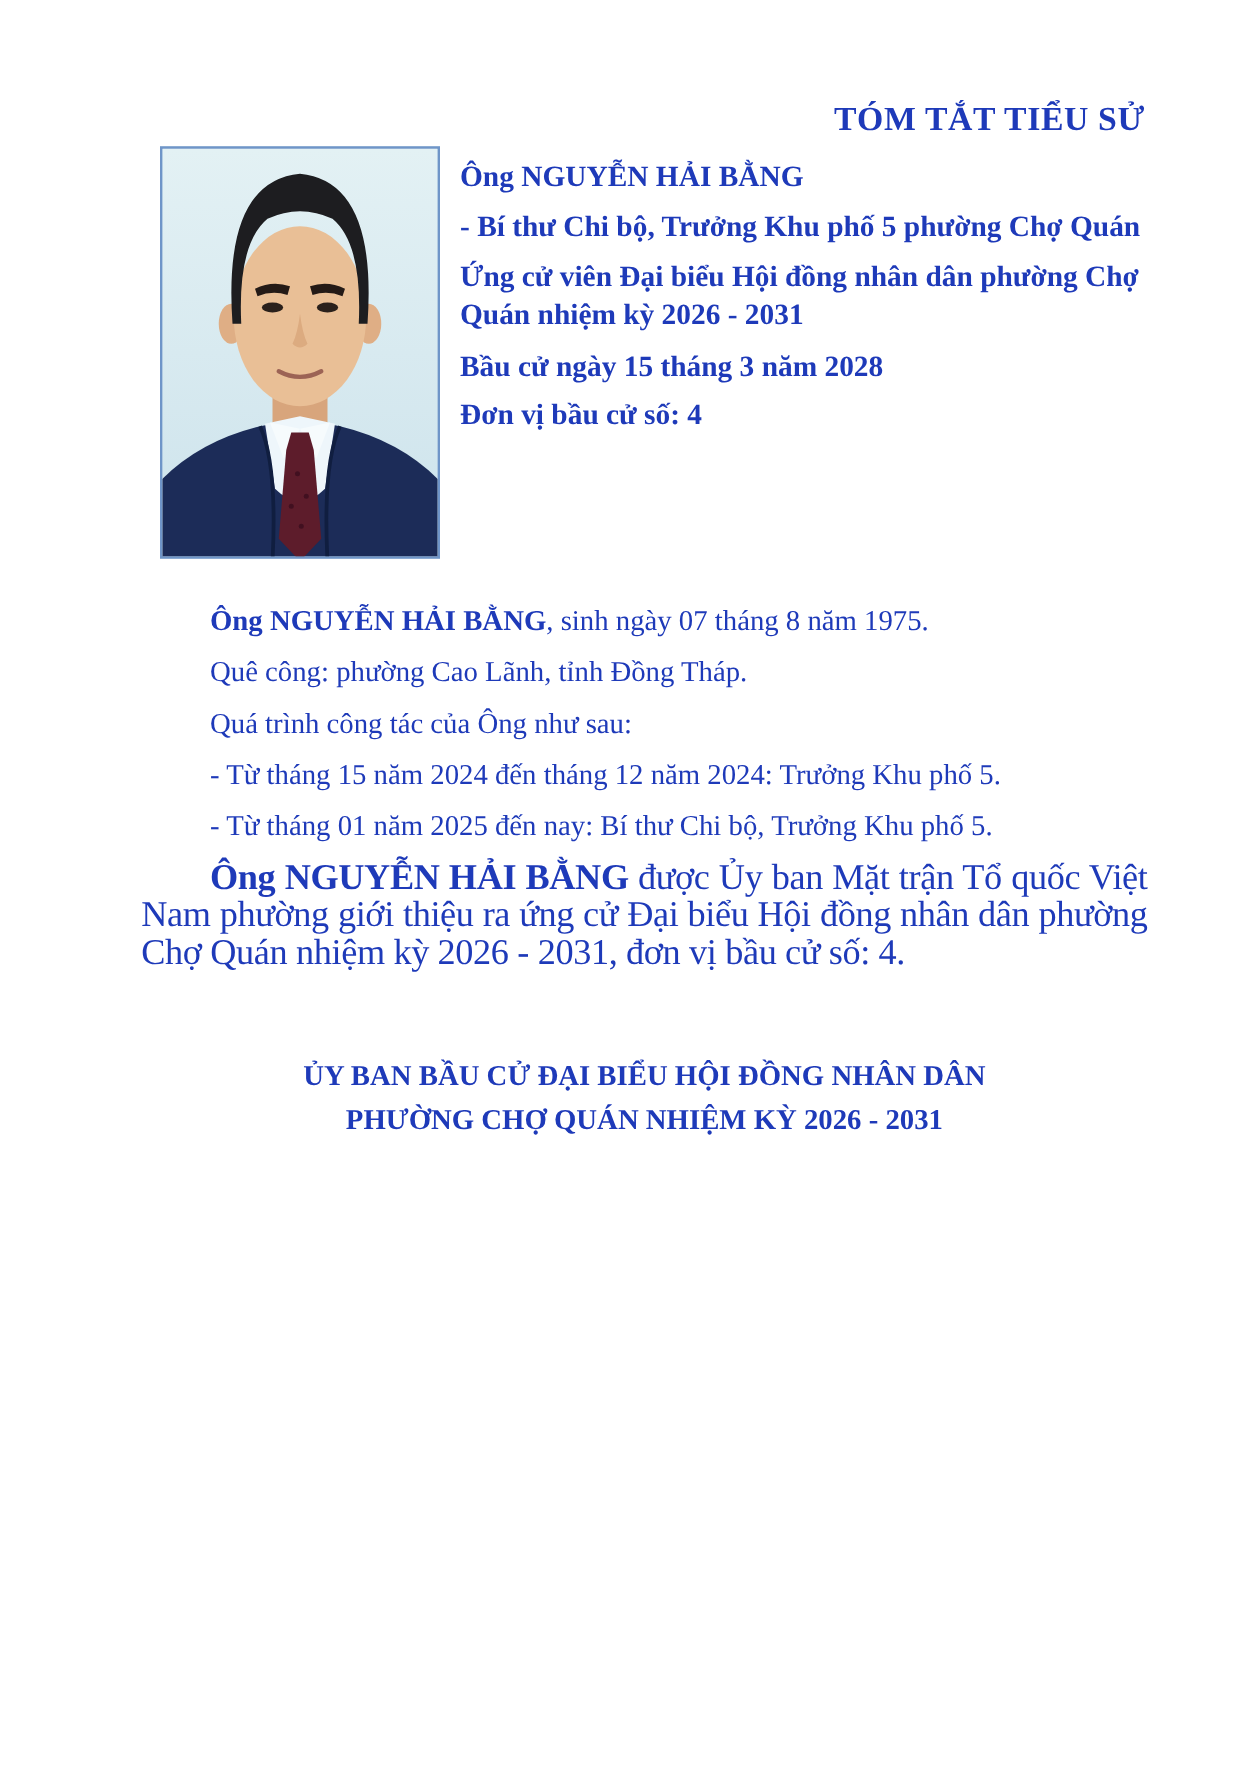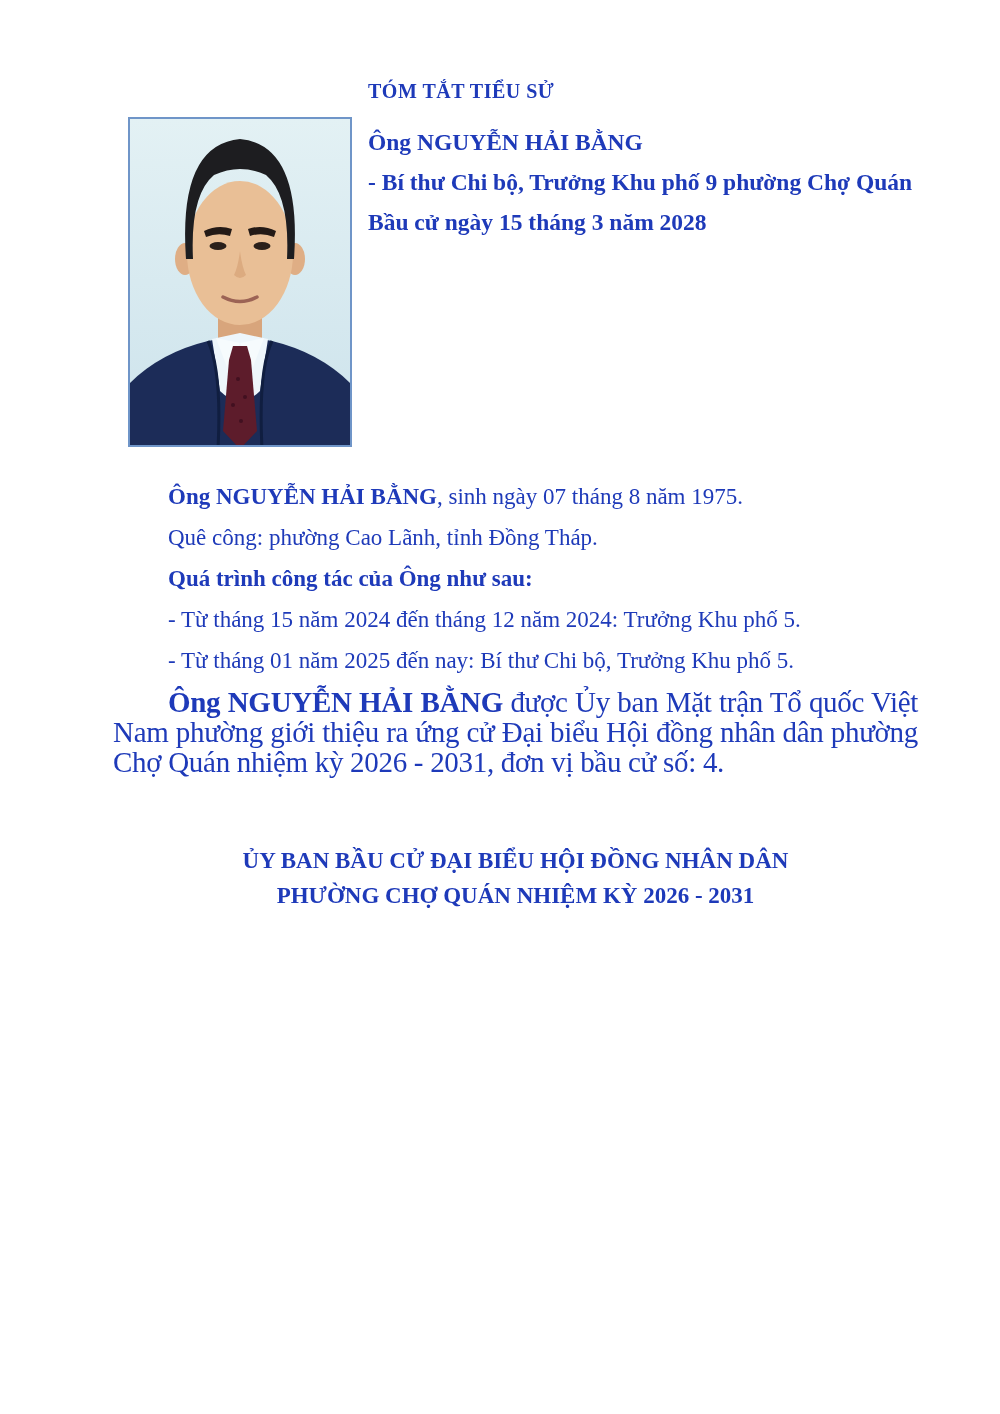--- a/index.html
+++ b/index.html
@@ -10,22 +10,22 @@
     background:#ffffff;
     font-family:"Liberation Serif","DejaVu Serif",serif;
     color:#1e3ab9;
     overflow:hidden;
   }
   .doc-title{
     position:absolute;
     top:80px;
     left:368px;
     width:548px;
-    text-align:left;
-    font-size:20px;
+    text-align:right;
+    font-size:27px;
     font-weight:bold;
     letter-spacing:0.5px;
   }
   .photo-frame{
     position:absolute;
     top:117px;
     left:128px;
     width:220px;
     height:326px;
     border:2px solid #6f95c8;
@@ -51,21 +51,21 @@
     top:482px;
     left:113px;
     width:805px;
     font-size:23px;
     line-height:30px;
   }
   .body-block p{
     margin:0 0 11px 0;
     text-indent:55px;
   }
-  .body-block p.bold{font-weight:bold;}
+  .body-block p.bold{font-weight:normal;}
   .body-block .name-bold{font-weight:bold;}
   .body-block p.nomination{
     font-size:29px;
     text-align:justify;
     letter-spacing:-0.3px;
     margin-bottom:0;
   }
   .footer-block{
     position:absolute;
     top:843px;
@@ -128,22 +128,24 @@
       <circle cx="103" cy="286" r="2" fill="#411020"></circle>
       <circle cx="111" cy="302" r="2" fill="#411020"></circle>
 
       <path d="M78,222 Q92,252 88,330" stroke="#101e40" stroke-width="3" fill="none"></path>
       <path d="M142,222 Q128,252 132,330" stroke="#101e40" stroke-width="3" fill="none"></path>
     </svg>
   </div>
 
   <div class="header-block">
     <p class="hl-1">Ông NGUYỄN HẢI BẰNG</p>
-    <p class="hl-2">- Bí thư Chi bộ, Trưởng Khu phố 9 phường Chợ Quán</p>
+    <p class="hl-2">- Bí thư Chi bộ, Trưởng Khu phố 5 phường Chợ Quán</p>
+    <p class="hl-3">Ứng cử viên Đại biểu Hội đồng nhân dân phường Chợ Quán nhiệm kỳ 2026 - 2031</p>
     <p class="hl-4">Bầu cử ngày 15 tháng 3 năm 2028</p>
+    <p>Đơn vị bầu cử số: 4</p>
   </div>
 
   <div class="body-block">
     <p><span class="name-bold">Ông NGUYỄN HẢI BẰNG</span><span>, sinh ngày 07 tháng 8 năm 1975.</span></p>
     <p>Quê công: phường Cao Lãnh, tỉnh Đồng Tháp.</p>
     <p class="bold">Quá trình công tác của Ông như sau:</p>
     <p>- Từ tháng 15 năm 2024 đến tháng 12 năm 2024: Trưởng Khu phố 5.</p>
     <p>- Từ tháng 01 năm 2025 đến nay: Bí thư Chi bộ, Trưởng Khu phố 5.</p>
     <p class="nomination"><span class="name-bold">Ông NGUYỄN HẢI BẰNG</span><span> được Ủy ban Mặt trận Tổ quốc Việt Nam phường giới thiệu ra ứng cử Đại biểu Hội đồng nhân dân phường Chợ Quán nhiệm kỳ 2026 - 2031, đơn vị bầu cử số: 4.</span></p>
   </div>

